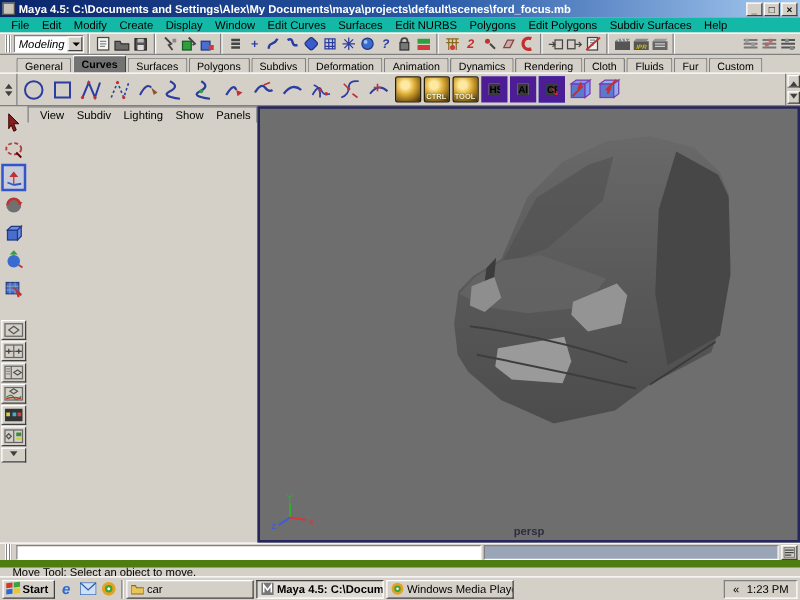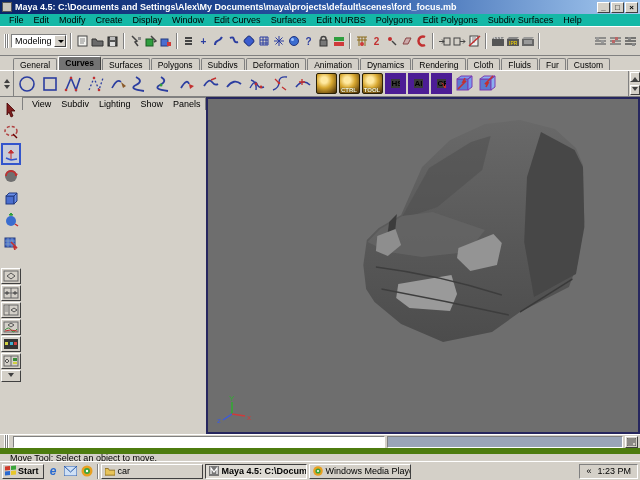--- a/index.html
+++ b/index.html
@@ -11,21 +11,21 @@
   .titlebar { height:14px; background:linear-gradient(90deg,#0a246a,#2a5aa8 55%,#a6caf0); display:flex; align-items:center; padding:0 2px; flex:none; }
   .titlebar .appicon { width:10px; height:10px; background:#c8c4bc; border:1px solid #555; margin-right:3px; flex:none; }
   .titlebar .ttext { color:#fff; font-weight:bold; font-size:9px; white-space:nowrap; overflow:hidden; flex:1; }
   .winbtn { width:13px; height:11px; background:#d4d0c8; border:1px solid; border-color:#fff #404040 #404040 #fff; font-size:8px; line-height:9px; text-align:center; margin-left:1px; flex:none; font-weight:bold; }
 
   
   .menubar { height:12px; display:flex; align-items:center; padding-left:4px; flex:none; background:#14b8a6; }
   .menubar span { padding:0 5px; font-size:9px; white-space:nowrap; }
 
   
-  .statusline { height:30px; display:flex; align-items:center; flex:none; border-top:1px solid #fff; border-bottom:1px solid #808080; padding:0 2px; }
+  .statusline { height:18px; display:flex; align-items:center; flex:none; border-top:1px solid #fff; border-bottom:1px solid #808080; padding:0 2px;font-style:italic; }
   .handle { width:5px; height:14px; margin:0 2px; background:repeating-linear-gradient(90deg,#fff 0 1px,#808080 1px 2px); flex:none; }
   .dropdown { width:56px; height:14px; background:#fff; border:1px solid; border-color:#808080 #fff #fff #808080; display:flex; align-items:center; font-size:9px; padding-left:3px; position:relative; }
   .dropdown .dbtn { position:absolute; right:0; top:0; width:12px; height:12px; background:#d4d0c8; border:1px solid; border-color:#fff #404040 #404040 #fff; }
   .dropdown .dbtn:after { content:""; position:absolute; left:3px; top:4px; border:3px solid transparent; border-top-color:#000; }
   .sep { width:2px; height:16px; border-left:1px solid #808080; border-right:1px solid #fff; margin:0 3px; flex:none; }
   .ic { width:15px; height:15px; flex:none; display:flex; align-items:center; justify-content:center; font-size:10px; position:relative; }
   .ic svg { display:block; }
 
   
   .shelftabs { height:14px; display:flex; align-items:flex-end; padding-left:13px; flex:none; }
@@ -596,20 +596,21 @@
           <path d="M446,213 L521,180" fill="none" stroke="#3a3a3a" stroke-width="1.5"></path>
         </svg>
         <svg class="axisind" width="40" height="30">
           <path d="M16 20V8" stroke="#2fae2f" stroke-width="1.5"></path>
           <path d="M16 20L7 26" stroke="#3a5adf" stroke-width="1.5"></path>
           <path d="M16 20l13 2" stroke="#cf3a3a" stroke-width="1.5"></path>
           <text x="13" y="7" font-size="8" fill="#2fae2f">Y</text>
           <text x="1" y="29" font-size="8" fill="#3a5adf">z</text>
           <text x="31" y="26" font-size="8" fill="#cf3a3a">x</text>
         </svg>
+        <div class="persp">persp</div>
       </div>
     </div>
   </div>
 
   <div class="cmdline">
     <span class="handle"></span>
     <input class="cmdinput" type="text" value="" style="">
     <span class="cmdresp"></span>
     <span class="scripted">
         <svg width="9" height="8">

